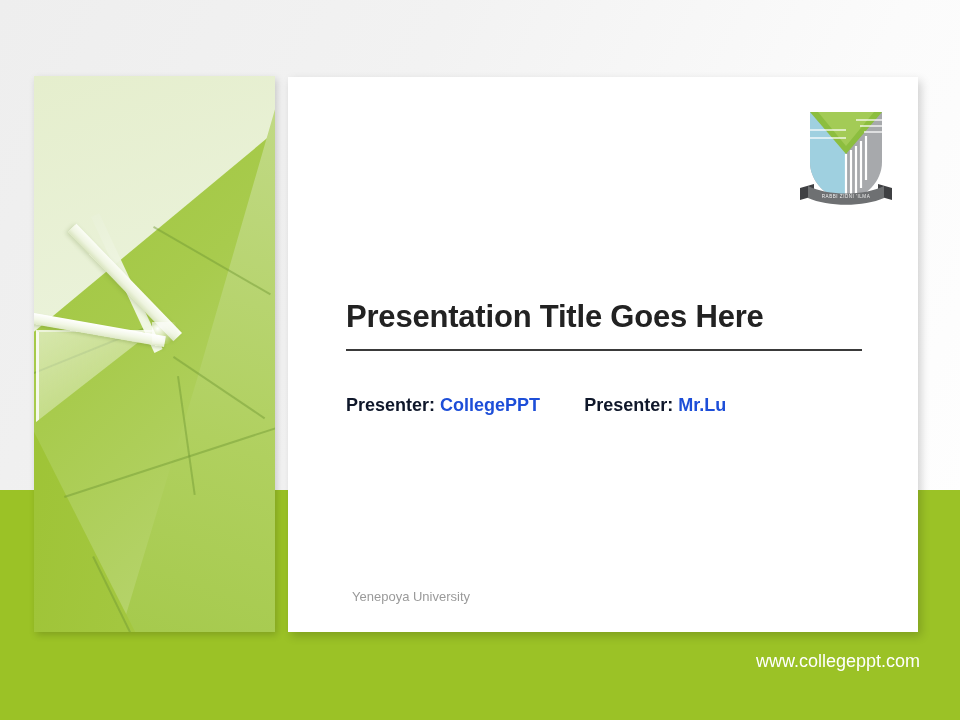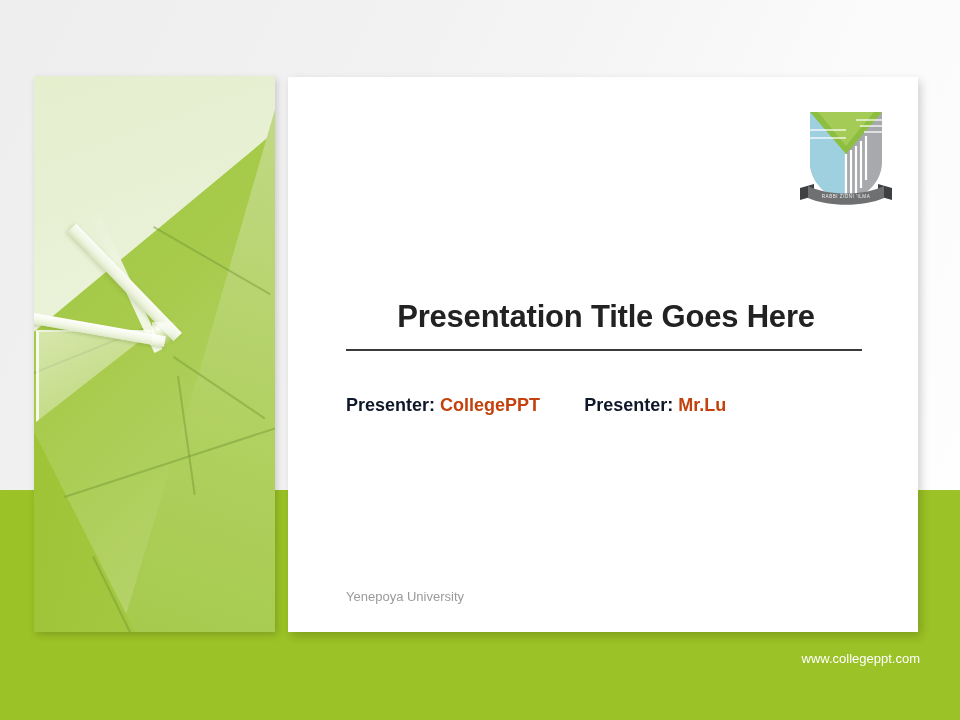--- a/index.html
+++ b/index.html
@@ -9,21 +9,20 @@
     height: 720px;
     overflow: hidden;
     font-family: "Liberation Sans", sans-serif;
   }
 
   #slide {
     position: relative;
     width: 960px;
     height: 720px;
     background: linear-gradient(115deg, #eeeeee 0%, #f2f2f2 35%, #fbfbfb 70%, #ffffff 100%);
-    text-align: center;
   }
 
   
   #green-band {
     position: absolute;
     left: 0;
     top: 490px;
     width: 960px;
     height: 230px;
     background: #9bc226;
@@ -167,38 +166,38 @@
   
   #credits {
     position: absolute;
     left: 58px;
     top: 318px;
     font-size: 18px;
     font-weight: bold;
     white-space: nowrap;
   }
   #credits .lbl { color: #0f172a; }
-  #credits .val { color: #c2410c; }
+  #credits .val { color: #1d4ed8; }
   #credits .gap { display: inline-block; width: 34px; }
 
   
   #card-footer {
     position: absolute;
-    left: 58px;
+    left: 64px;
     top: 512px;
     font-size: 13px;
     color: #9a9a9a;
   }
 
   
   #site-url {
     position: absolute;
     right: 40px;
     top: 651px;
-    font-size: 13px;
+    font-size: 18px;
     color: #ffffff;
   }
 </style>
 </head>
 <body>
 
 <div id="slide">
 
   <div id="green-band"></div>
 

